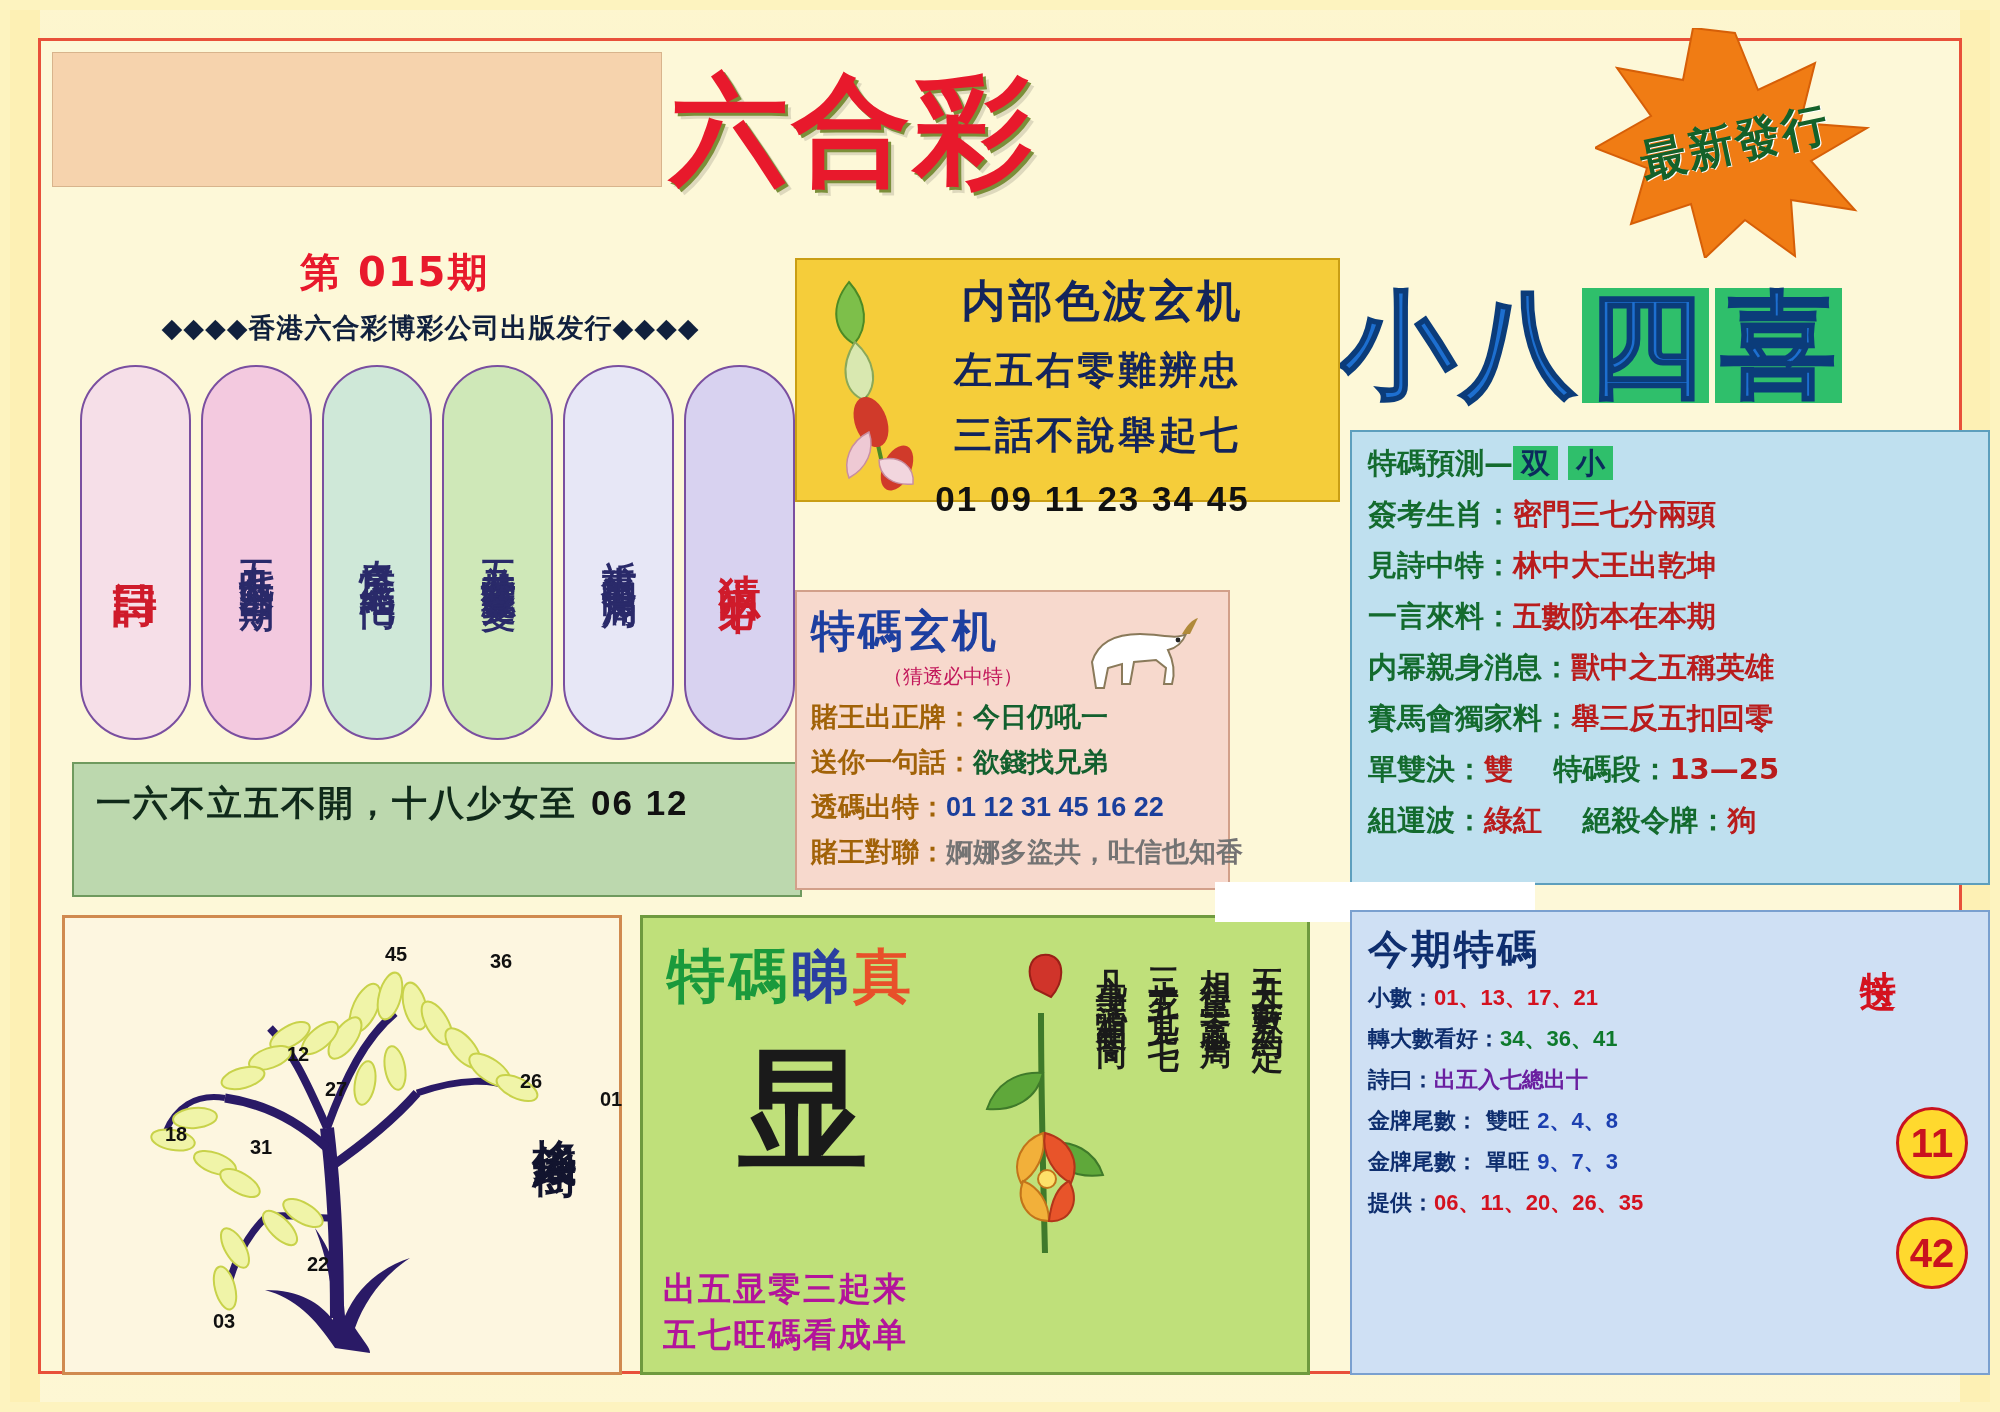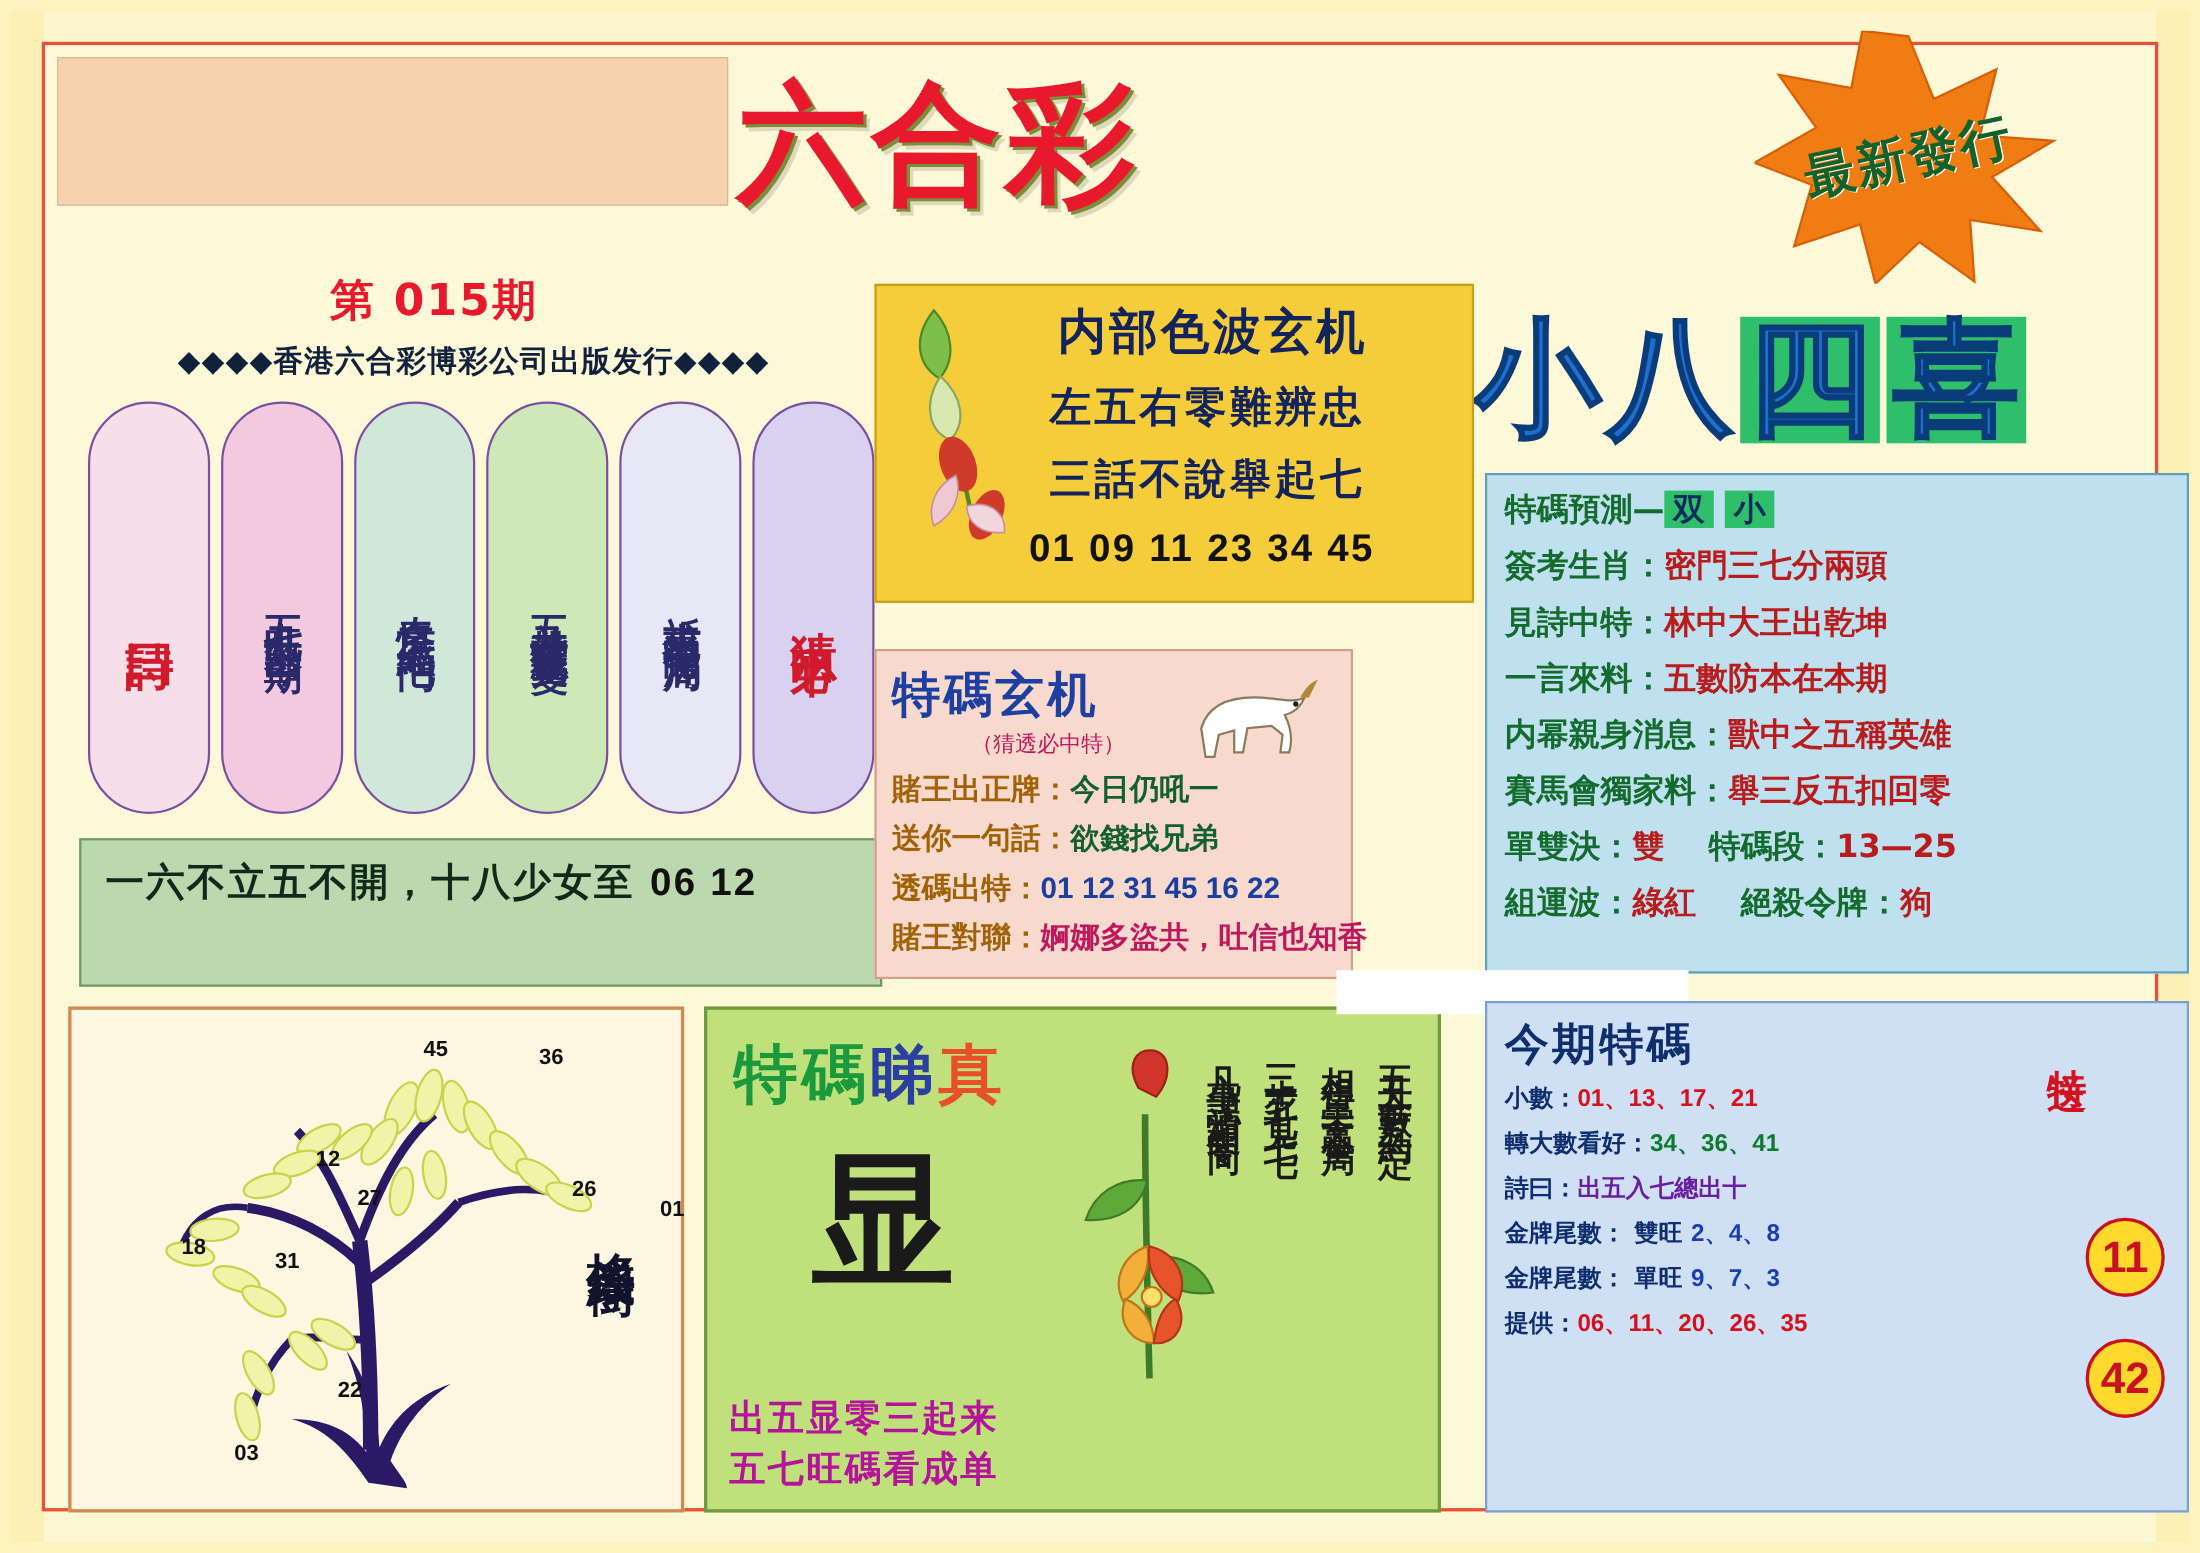--- a/index.html
+++ b/index.html
@@ -122,21 +122,21 @@
     writing-mode:vertical-rl; text-orientation:upright;
     font-size:44px; font-weight:bold; color:#12142e; letter-spacing:8px;
   }
   .tree-num {
     position:absolute; font-size:20px; font-weight:bold; color:#101010;
     font-family:"Liberation Sans", sans-serif;
   }
 
   
   .yellow-box {
-    position:absolute; left:785px; top:248px; width:545px; height:290px;
+    position:absolute; left:785px; top:248px; width:545px; height:244px;
     background:#f5cd3a; border:2px solid #c99e14;
     padding:12px;
   }
   .yb-title {
     text-align:center; font-size:44px; font-weight:bold; color:#13245c;
     letter-spacing:3px; margin-left:70px;
   }
   .yb-line {
     text-align:center; font-size:38px; font-weight:bold; color:#13245c;
     letter-spacing:3px; margin-top:14px; margin-left:60px;
@@ -152,21 +152,21 @@
     position:absolute; left:785px; top:580px; width:435px; height:300px;
     background:#f7d9cd; border:2px solid #d2a08a;
     padding:10px 14px;
   }
   .pb-title { font-size:44px; font-weight:bold; color:#1d3fa0; letter-spacing:3px;}
   .pb-sub { font-size:20px; color:#c2185b; margin-left:72px; margin-top:2px;}
   .pb-row { font-size:27px; font-weight:bold; margin-top:9px; white-space:nowrap;}
   .pb-row .k { color:#a16207; }
   .pb-row .v { color:#13602e; }
   .pb-row .v2 { color:#1b3f9c; font-family:"Liberation Sans", sans-serif;}
-  .pb-row .v3 { color:#be185d; }
+  .pb-row .v3 { color:#737373; }
 
   
   .green-box {
     position:absolute; left:630px; top:905px; width:670px; height:460px;
     background:#bfe07a; border:3px solid #6f9a3e;
     overflow:hidden;
   }
   .gb-title {
     position:absolute; left:24px; top:20px;
     font-size:58px; font-weight:bold; letter-spacing:4px;

